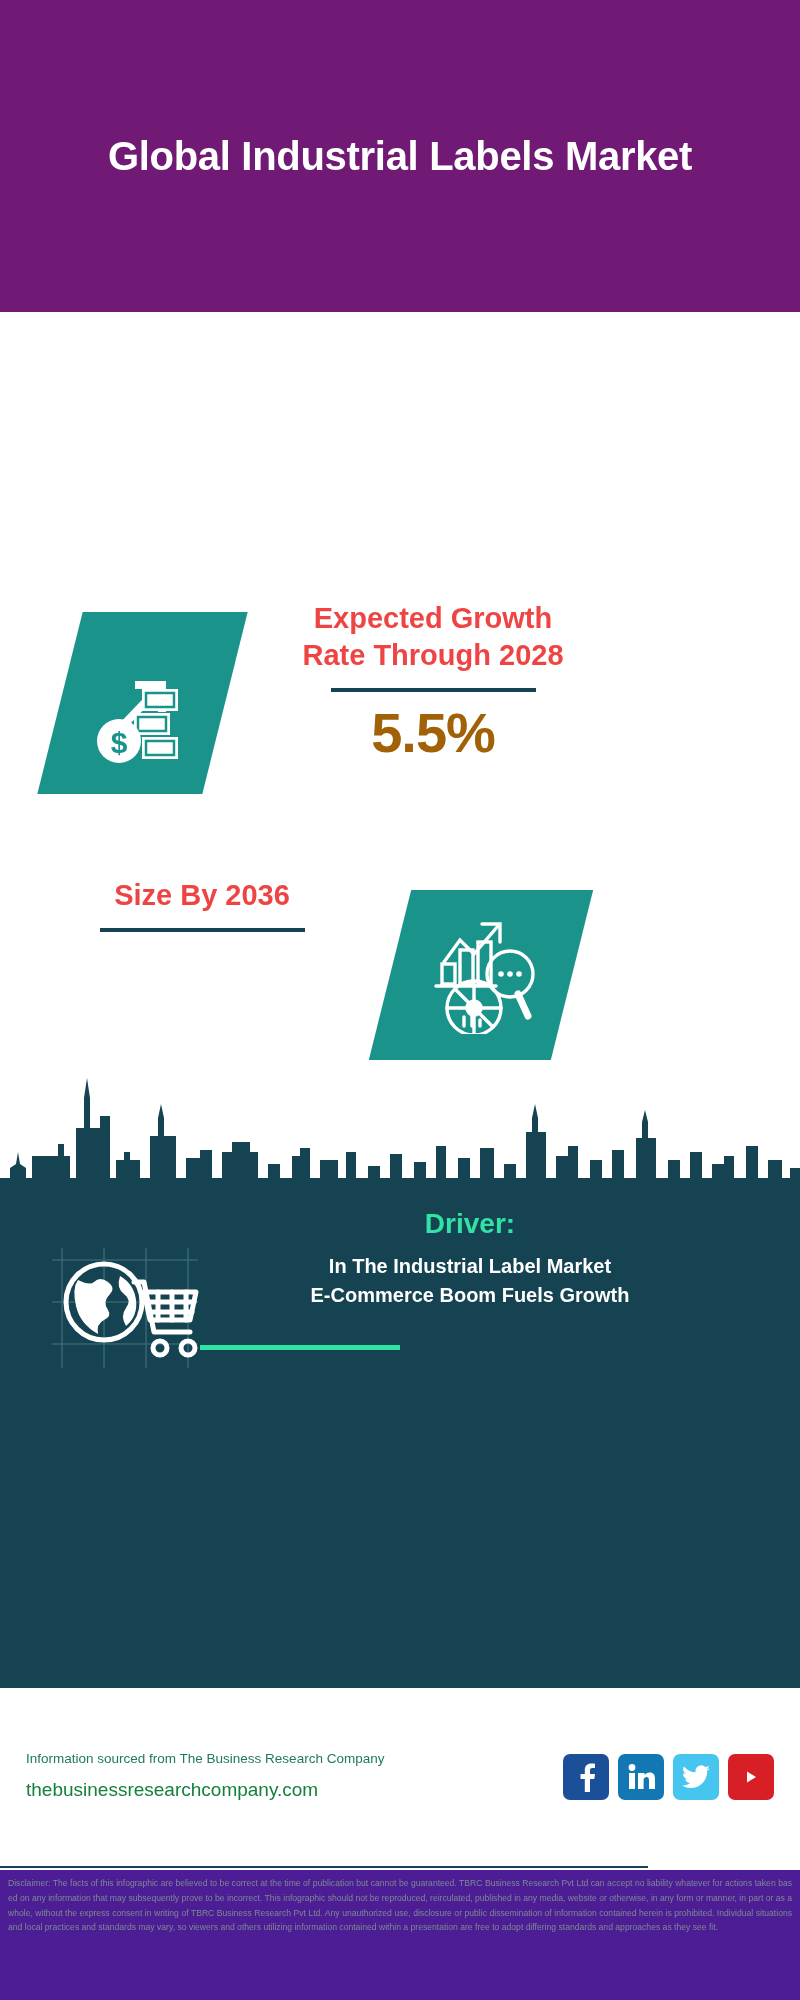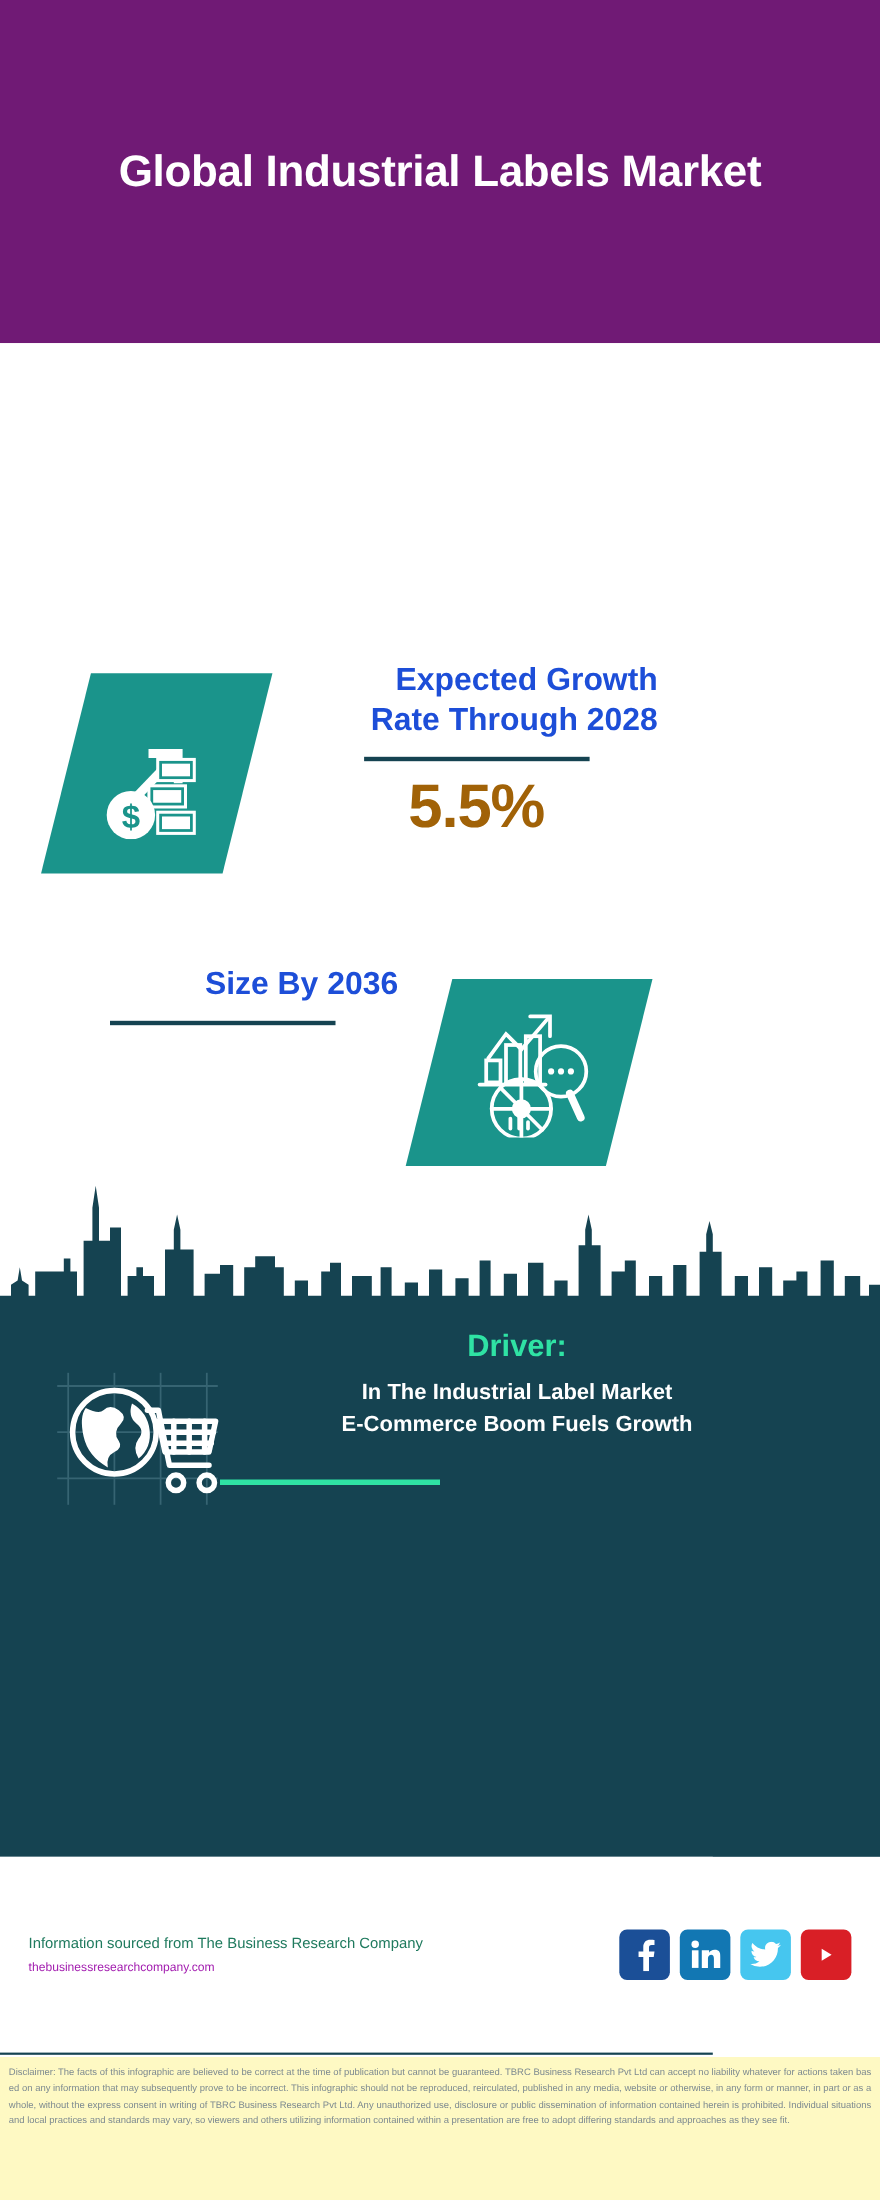--- a/index.html
+++ b/index.html
@@ -33,22 +33,22 @@
   .para {
     background:#1a948b;
     position:absolute;
     transform:skewX(-14deg);
     display:flex; align-items:center; justify-content:center;
   }
   .para > svg { transform:skewX(14deg); }
 
   
   .stat-head {
-    color:#1d4ed8; font-size:29px; font-weight:bold;
-    line-height:1.28; text-align:right;
+    color:#ef4444; font-size:29px; font-weight:bold;
+    line-height:1.28; text-align:center;
   }
   .stat-rule {
     height:4px; background:#154351; margin:14px auto 10px auto;
   }
   .stat-value {
     color:#a16207; font-size:56px; font-weight:bold;
     text-align:center; line-height:1.1; letter-spacing:-1px;
   }
 
   #growth-block { position:absolute; left:268px; top:288px; width:330px; }
@@ -86,31 +86,31 @@
   .footer {
     position:absolute; left:0; top:1688px; width:648px; height:180px;
     background:#ffffff; border-bottom:2px solid #154351;
   }
   .footer-inner {
     position:absolute; left:0; top:0; width:800px; height:178px;
     display:flex; align-items:center; padding:0 26px;
   }
   .source-text { flex:1; }
   .source-line1 { color:#1f7a5e; font-size:13.5px; line-height:1.9; }
-  .source-line2 { color:#a21caf; font-size:11px; line-height:1.9; }
+  .source-line2 { color:#15803d; font-size:19px; line-height:1.9; }
   .socials { display:flex; gap:9px; align-items:center; }
   .soc { width:46px; height:46px; border-radius:7px; display:flex; align-items:center; justify-content:center; }
   .soc-fb { background:#1b4f97; }
   .soc-li { background:#1277b3; }
   .soc-tw { background:#46c6ef; }
   .soc-yt { background:#d91f26; }
 
   .disclaimer {
     position:absolute; left:0; top:1870px; width:800px; height:130px;
-    background:#fef9c3; padding:6px 8px 0 8px;
+    background:#4c1d95; padding:6px 8px 0 8px;
   }
   .disclaimer p {
     color:#7d8a90; font-size:8.6px; line-height:1.72; text-align:justify;
     word-break:break-all;
   }
 </style>
 </head>
 <body>
 
 <div class="header">

